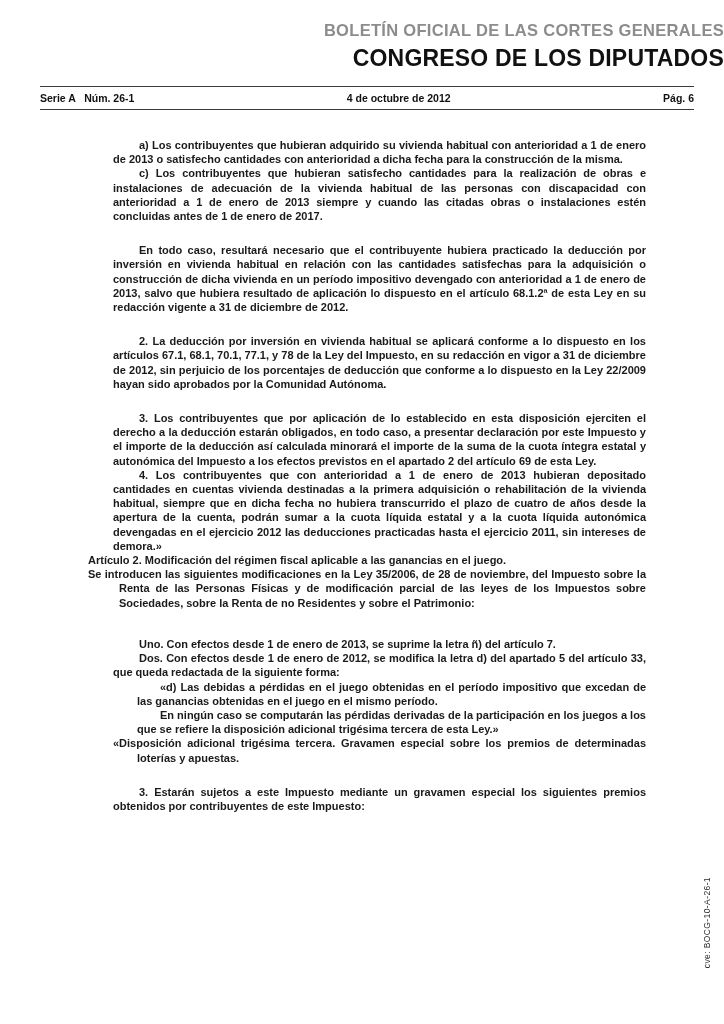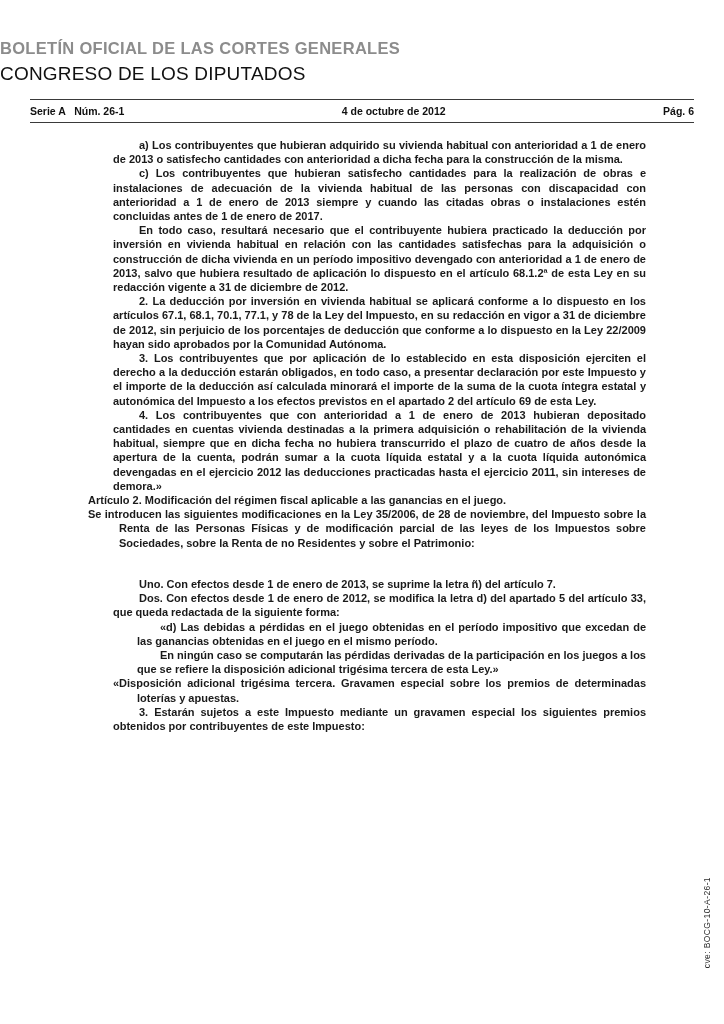--- a/index.html
+++ b/index.html
@@ -16,42 +16,42 @@
     width: 724px;
     height: 1024px;
     margin: 0 auto;
     background: #ffffff;
     overflow: hidden;
     box-sizing: border-box;
   }
 
   
   .masthead {
-    padding-top: 39px;
-    text-align: left;
+    padding-top: 21px;
+    text-align: right;
   }
   .masthead-line1 {
     font-size: 16.5px;
     font-weight: bold;
     letter-spacing: 0.3px;
     color: #8c8c8c;
     line-height: 1.1;
   }
   .masthead-line2 {
-    font-size: 19px;
-    font-weight: normal;
+    font-size: 23px;
+    font-weight: bold;
     letter-spacing: 0.2px;
     color: #111111;
     line-height: 1.25;
     margin-top: 5px;
   }
 
   
   .runbar-wrap {
-    margin: 13px 30px 0 30px;
+    margin: 13px 30px 0 40px;
     border-top: 1.6px solid #3a3a3a;
     border-bottom: 1.6px solid #3a3a3a;
     height: 22px;
   }
   .runbar {
     display: flex;
     align-items: center;
     height: 22px;
     font-size: 10.5px;
     font-weight: bold;
@@ -80,21 +80,21 @@
   p {
     margin: 0;
     font-size: 11px;
     line-height: 14.2px;
     text-align: justify;
     text-justify: inter-word;
     color: #1a1a1a;
     font-weight: bold;
   }
   p.ind-1 { text-indent: 26px; }
-  p.gap-md { }
+  p.gap-md { margin-top: 20px; }
   p.gap-lg { margin-top: 27px; }
 
   
   .block-intro {
     position: relative;
     margin-left: -31px;
     width: 564px;
   }
   .block-intro p {
     padding-left: 31px;

